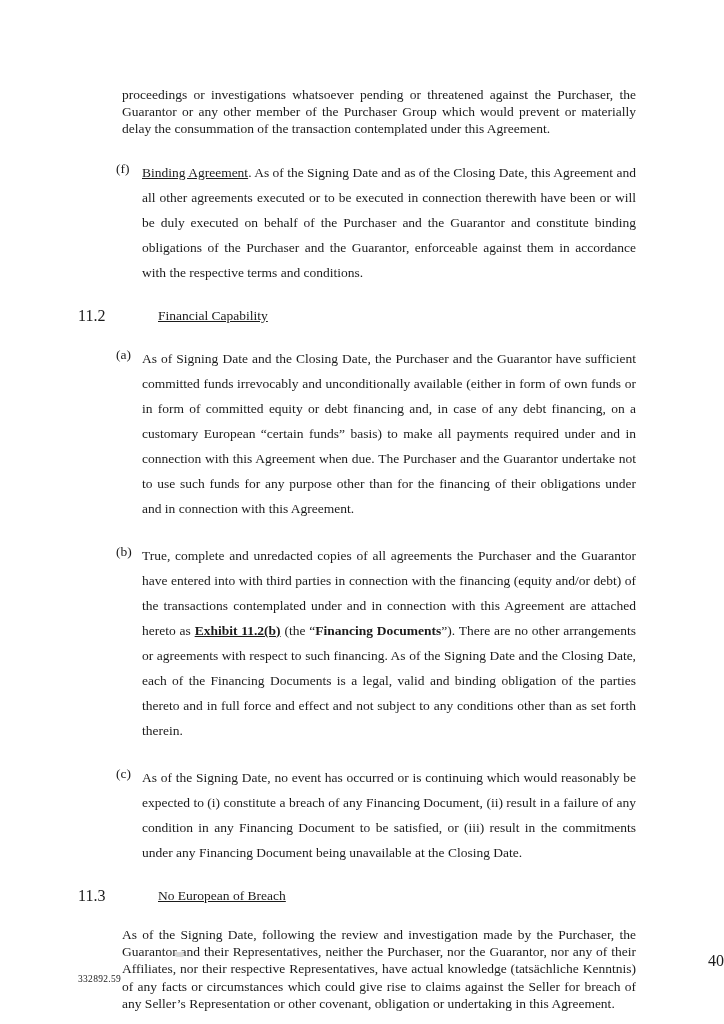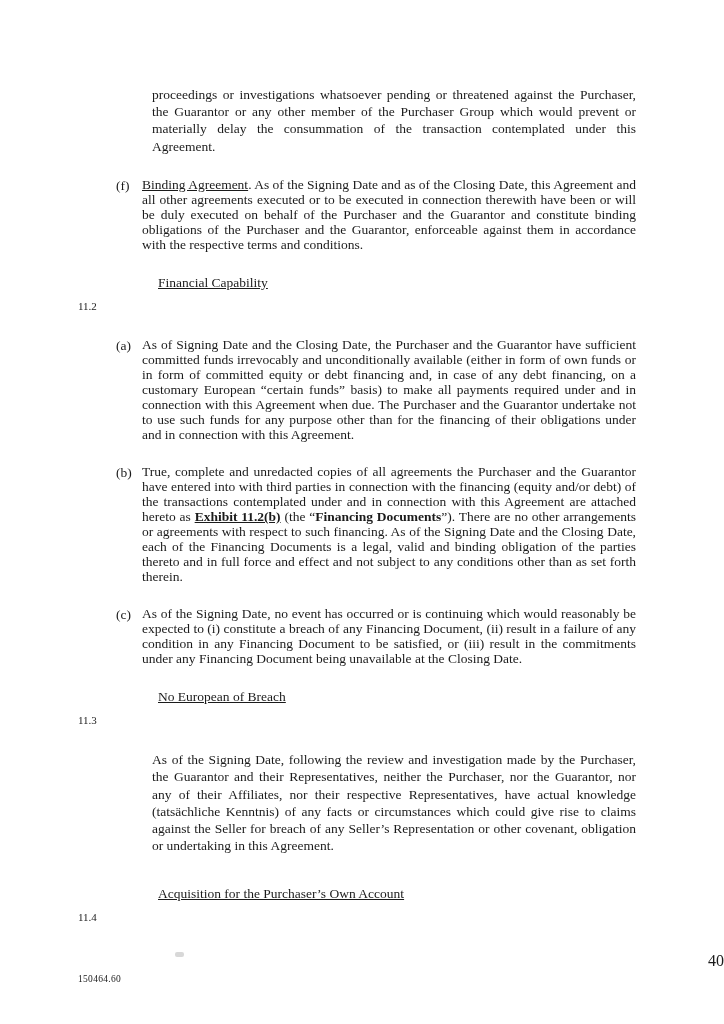--- a/index.html
+++ b/index.html
@@ -23,36 +23,35 @@
     top: 86px;
     width: 558px;
   }
   .para {
     display: flex;
     margin-bottom: 13px;
   }
   .num {
     width: 58px;
     flex: 0 0 58px;
-    font-size: 11px;
+    font-size: 16px;
     line-height: 17.2px;
-    margin-top: 24px;
   }
   .letter {
     width: 64px;
     flex: 0 0 64px;
     font-size: 13.5px;
     line-height: 17.2px;
     padding-left: 38px;
     box-sizing: border-box;
   }
   .body-text {
     flex: 1 1 auto;
     font-size: 13.5px;
-    line-height: 15px;
+    line-height: 25px;
     text-align: justify;
     text-justify: inter-word;
   }
   .heading-text {
     flex: 1 1 auto;
     font-size: 13.5px;
     line-height: 17.2px;
     text-decoration: underline;
     margin-left: 22px;
   }
@@ -62,21 +61,21 @@
   .underline {
     text-decoration: underline;
   }
   .bold-underline {
     font-weight: bold;
     text-decoration: underline;
   }
   .italic {
   }
   .first-block {
-    margin-left: 74px;
+    margin-left: 44px;
     margin-bottom: 13px;
     font-size: 13.5px;
     line-height: 17.2px;
     text-align: justify;
   }
   .page-number {
     position: absolute;
     left: 0;
     right: 0;
     top: 952px;
@@ -163,15 +162,15 @@
 
     <div class="para">
       <div class="num">11.4</div>
       <div class="heading-text">Acquisition for the Purchaser’s Own Account</div>
     </div>
 
   </div>
 
   <div class="smudge"></div>
   <div class="page-number">40</div>
-  <div class="footer-code">150464.60</div>
+  <div class="footer-code">332892.59</div>
 
 </div>
 
 </body></html>

